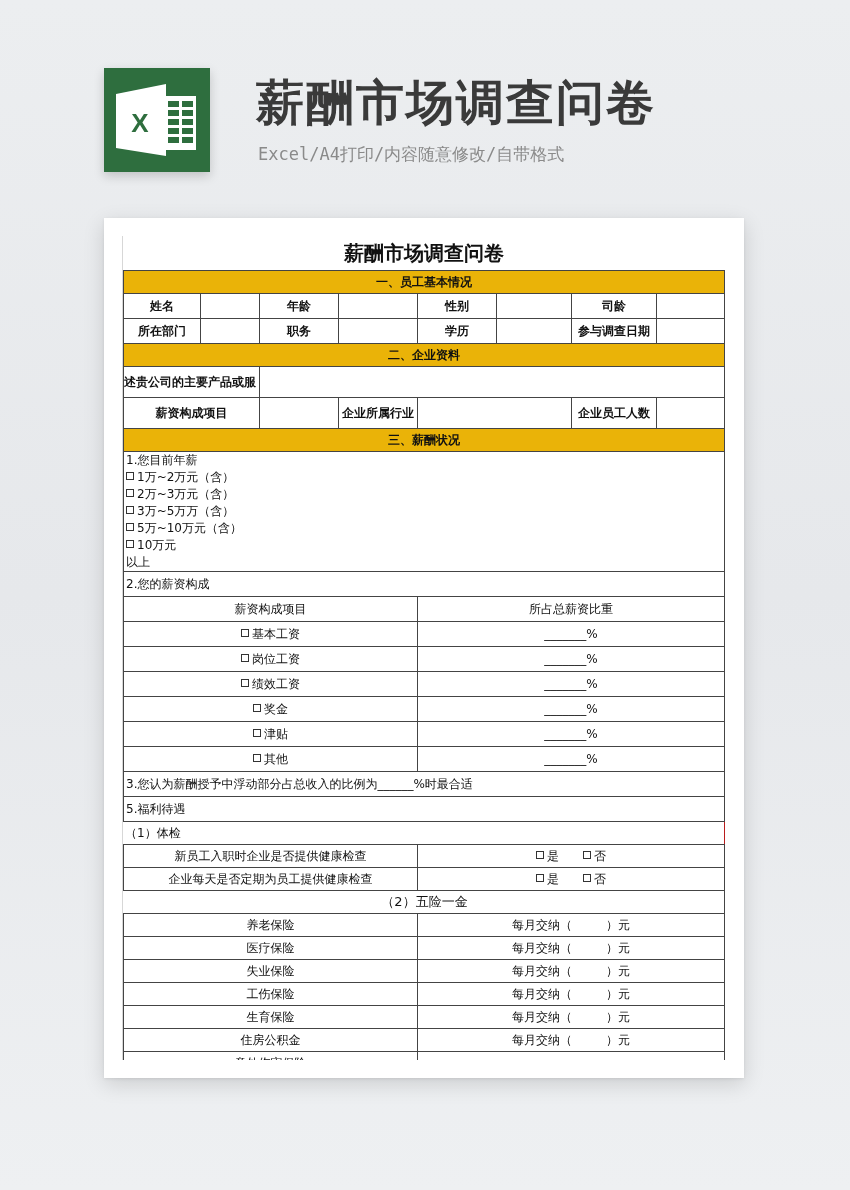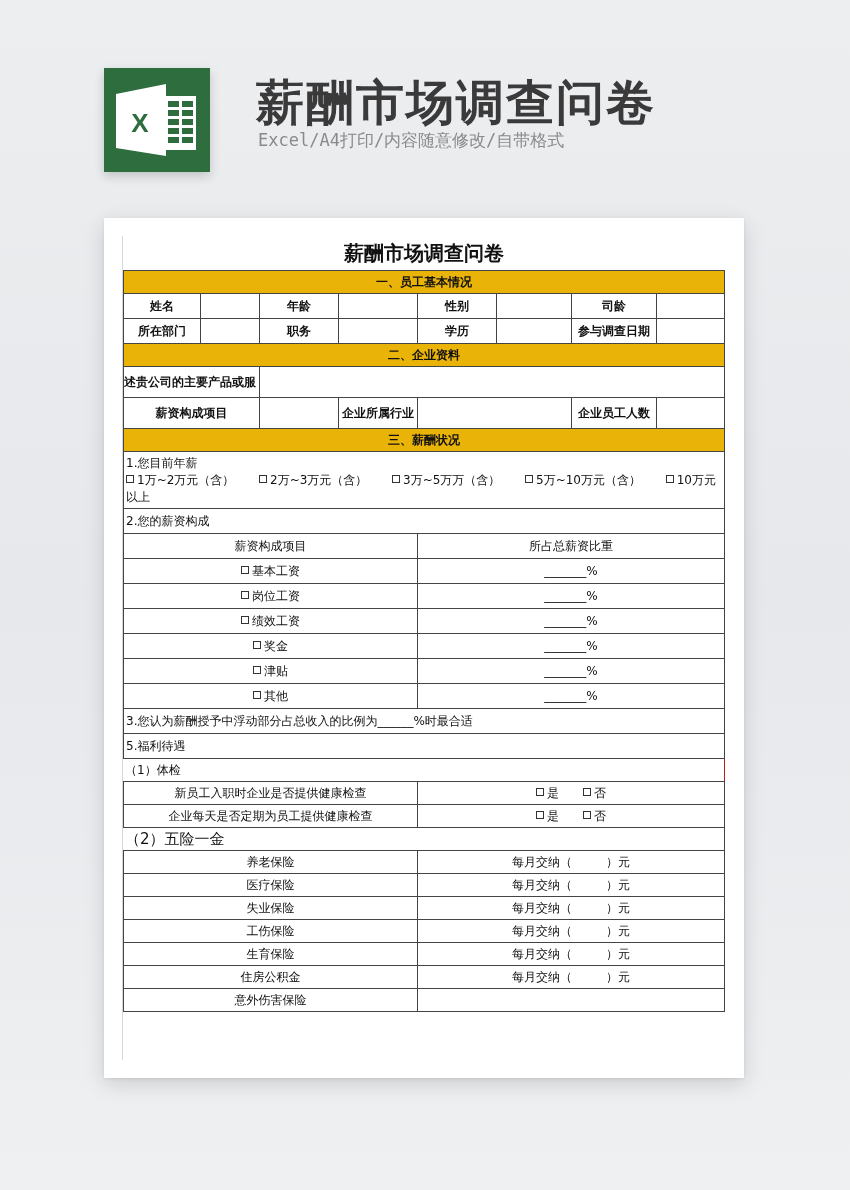--- a/index.html
+++ b/index.html
@@ -15,21 +15,21 @@
       background: #2e6e3e;
       box-shadow: 0 4px 10px rgba(0,0,0,0.18);
     }
     .hdr-icon svg { position: absolute; left: 0; top: 0; }
     .hdr-title {
       position: absolute; left: 256px; top: 72px;
       font-size: 48px; font-weight: bold; color: #3a3a3a; letter-spacing: 2px;
       white-space: nowrap; line-height: 60px;
     }
     .hdr-sub {
-      position: absolute; left: 258px; top: 128px;
+      position: absolute; left: 258px; top: 142px;
       font-family: "DejaVu Sans Mono", "Liberation Mono", monospace;
       font-size: 17px; color: #8a8a8a; white-space: nowrap; line-height: 24px;
     }
     
     .paper {
       position: absolute; left: 104px; top: 218px; width: 640px; height: 860px;
       background: #fff;
       box-shadow: 0 6px 20px rgba(0,0,0,0.14), 0 1px 3px rgba(0,0,0,0.08);
       overflow: hidden;
     }
@@ -49,21 +49,21 @@
     table.grid td {
       border: 1px solid #444; padding: 0 2px; height: 24px;
       text-align: center; vertical-align: middle; white-space: nowrap; overflow: hidden;
     }
     td.sec {
       background: #eab308; font-weight: bold; height: 22px !important;
     }
     td.lbl { font-weight: bold; }
     td.left { text-align: left !important; white-space: normal !important; }
     td.tall { height: 30px !important; }
-    .q1-opts { display: flex; justify-content: space-between; padding-right: 6px; }
+    .q1-opts { display: flex; justify-content: space-between; padding-right: 6px; flex-direction: column; }
     .cb { display: inline-block; width: 6px; height: 6px; border: 1px solid #333; margin-right: 3px; vertical-align: 1px; }
     .line { line-height: 18px; }
     .uline { display:block; width: 280px; border-bottom: 2px solid #aaa; height: 8px; }
     .gap { display: inline-block; width: 34px; }
     .gap2 { display: inline-block; width: 20px; }
   </style>
 </head>
 <body>
 
 <div class="hdr-icon">
@@ -219,21 +219,21 @@
       </tr>
       <tr>
         <td style="height:22px">企业每天是否定期为员工提供健康检查</td>
         <td style="height:22px">
           <span class="cb"></span><span>是</span><span class="gap2"></span>
           <span class="cb"></span><span>否</span>
         </td>
       </tr>
     </tbody>
       </table>
-    <div style="height:22px;line-height:22px;font-size:15px;padding-left:2px;border-right:1px solid #444;width:599px;">（2）五险一金</div>
+    <div style="height:22px;line-height:22px;font-size:13px;padding-left:2px;border-right:1px solid #444;width:599px;text-align:center;">（2）五险一金</div>
     <table class="grid">
       <colgroup>
           <col style="width:294px">
           <col style="width:307px">
         </colgroup>
       <tbody>
           <tr>
         <td style="height:22px">养老保险</td>
         <td style="height:22px"><span>每月交纳（</span><span class="gap"></span><span>）元</span></td>
       </tr>

